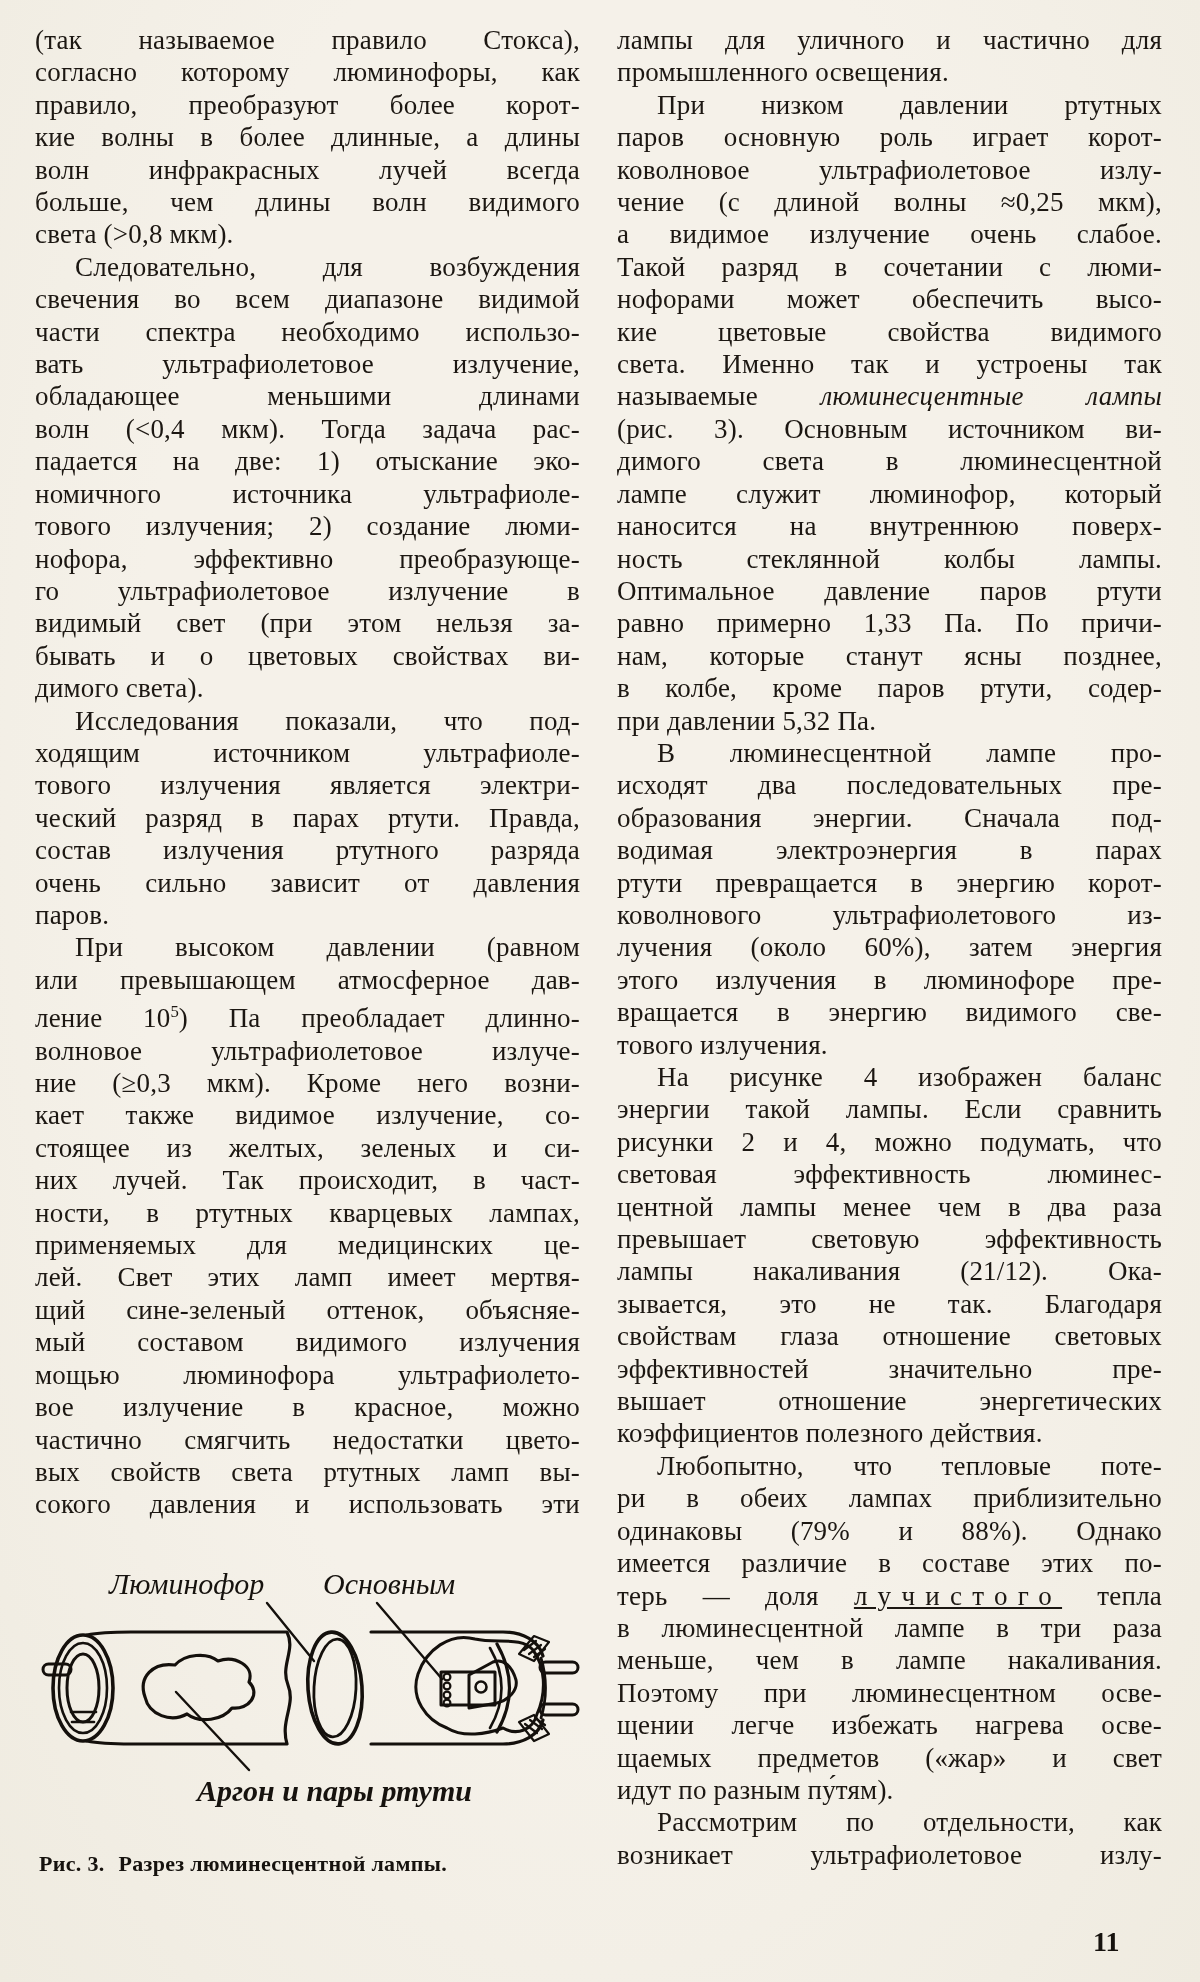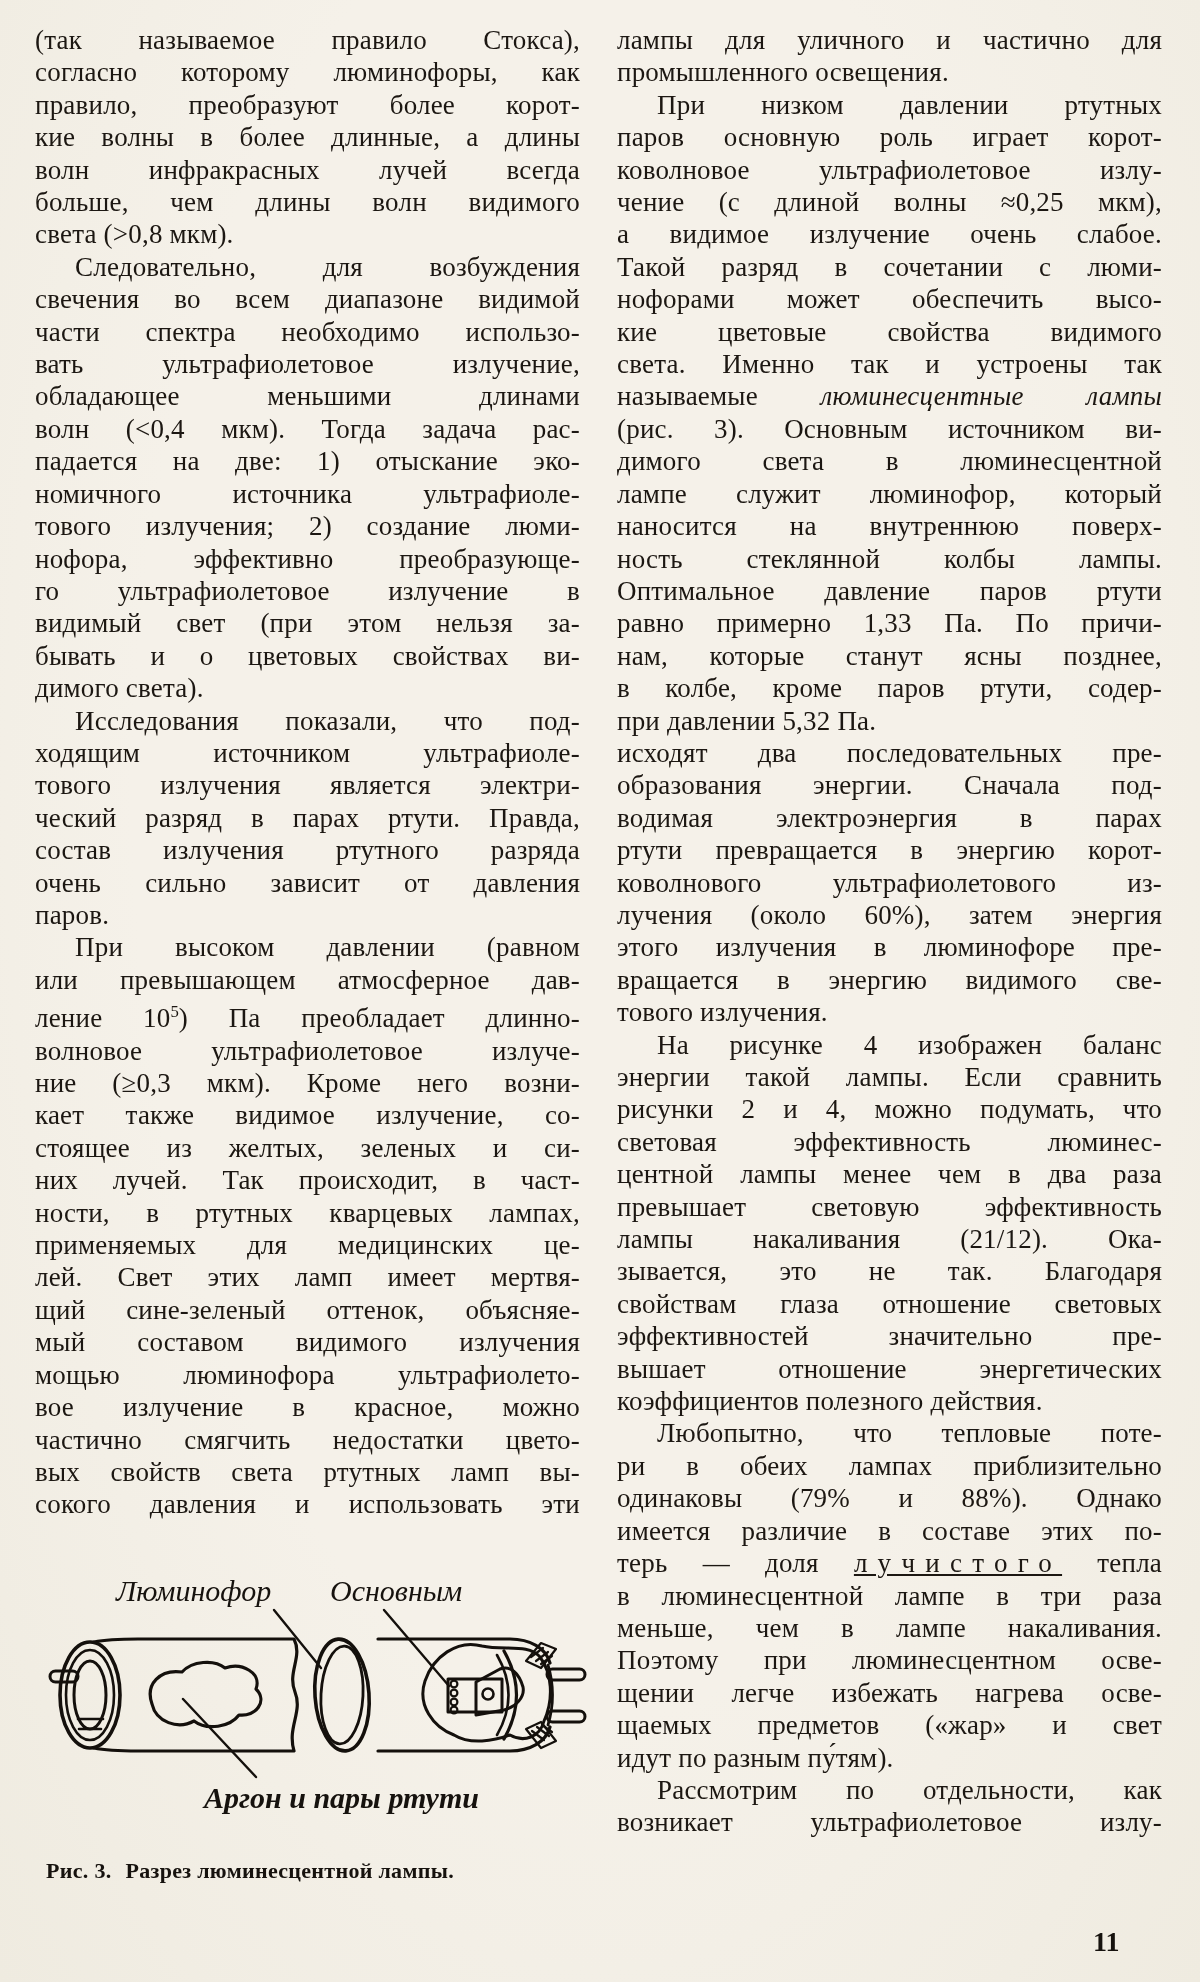--- a/index.html
+++ b/index.html
@@ -18,21 +18,21 @@
   }
   .col-left{left:35px;}
   .col-right{left:617px;}
   .line{text-align:justify;text-align-last:justify;white-space:normal;}
   .line.end{text-align-last:left;}
   .line.indent{padding-left:40px;font-family:Liberation Serif, serif;}
   .it{font-style:italic;}
   .sup{font-size:0.62em;vertical-align:0.6em;letter-spacing:0;}
   .ls{letter-spacing:0.38em;text-decoration:underline;}
   .figure{
-    position:absolute;left:35px;top:1562px;width:560px;height:340px;margin:7px;
+    position:absolute;left:35px;top:1562px;width:560px;height:340px;margin:0;
   }
   .figure svg{position:absolute;left:0;top:0;}
   .fig-label{
     position:absolute;font-style:italic;font-size:30px;line-height:32px;
     white-space:nowrap;color:#16120e;
   }
   .fig-label.lum{left:74px;top:6px;}
   .fig-label.ele{left:288px;top:6px;}
   .fig-label.argon{left:162px;top:213px;font-weight:bold;}
   .fig-caption{
@@ -114,20 +114,21 @@
       <div class="line">(рис. 3). Основным источником ви-</div>
       <div class="line">димого света в люминесцентной</div>
       <div class="line">лампе служит люминофор, который</div>
       <div class="line">наносится на внутреннюю поверх-</div>
       <div class="line">ность стеклянной колбы лампы.</div>
       <div class="line">Оптимальное давление паров ртути</div>
       <div class="line">равно примерно 1,33 Па. По причи-</div>
       <div class="line">нам, которые станут ясны позднее,</div>
       <div class="line">в колбе, кроме паров ртути, содер-</div>
       <div class="line end">при давлении 5,32 Па.</div>
+      <div class="line indent">В люминесцентной лампе про-</div>
       <div class="line">исходят два последовательных пре-</div>
       <div class="line">образования энергии. Сначала под-</div>
       <div class="line">водимая электроэнергия в парах</div>
       <div class="line">ртути превращается в энергию корот-</div>
       <div class="line">коволнового ультрафиолетового из-</div>
       <div class="line">лучения (около 60%), затем энергия</div>
       <div class="line">этого излучения в люминофоре пре-</div>
       <div class="line">вращается в энергию видимого све-</div>
       <div class="line end">тового излучения.</div>
       <div class="line indent">На рисунке 4 изображен баланс</div>

